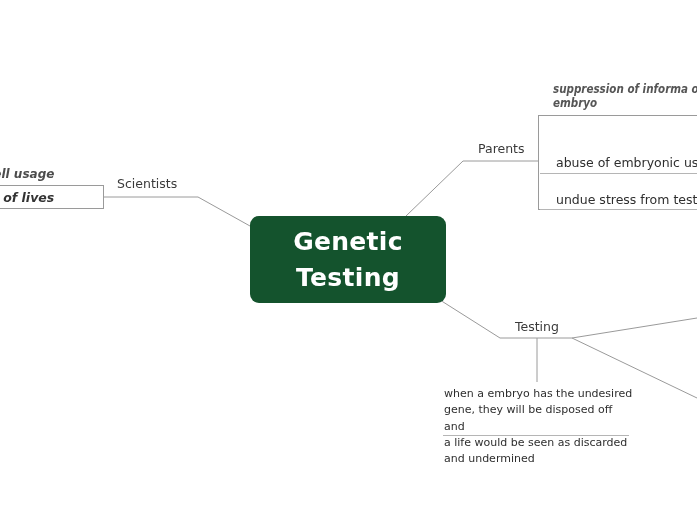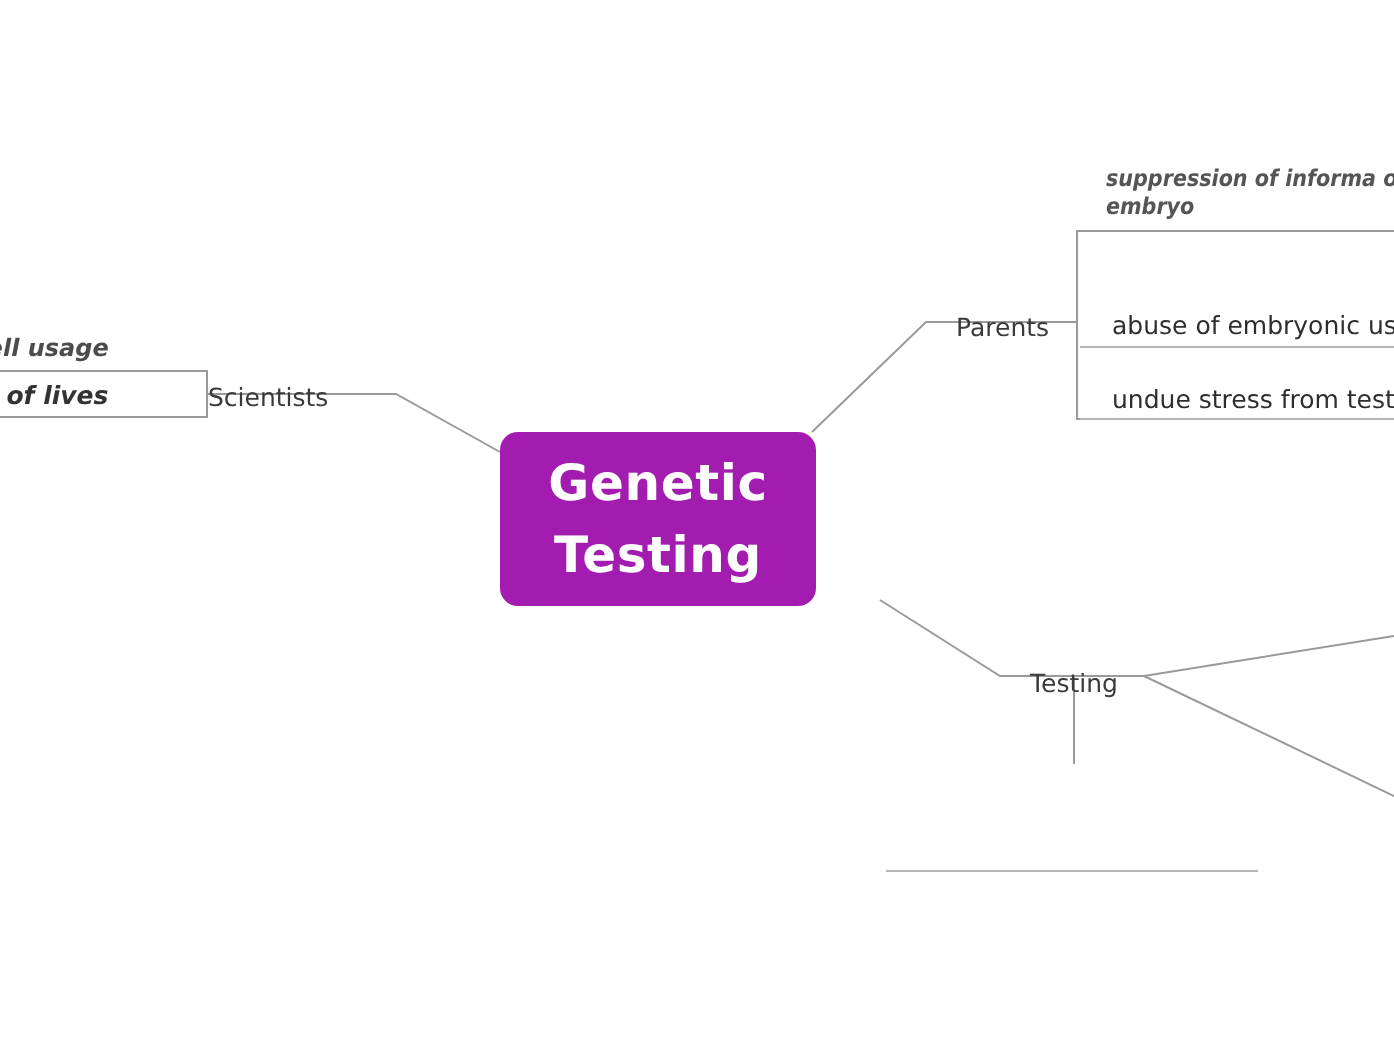--- a/index.html
+++ b/index.html
@@ -26,23 +26,23 @@
     width: 697px;
     height: 520px;
     pointer-events: none;
   }
 
   
   .center-node {
     position: absolute;
     left: 250px;
     top: 216px;
-    width: 158px;
+    width: 196px;
     height: 87px;
-    background: #a21caf;
+    background: #14532d;
     border-radius: 9px;
     display: flex;
     align-items: center;
     justify-content: center;
   }
   .center-node .label {
     color: #ffffff;
     font-weight: bold;
     font-size: 25px;
     line-height: 1.42;
@@ -50,23 +50,22 @@
     letter-spacing: 0.3px;
     white-space: pre-line;
   }
 
   
   .branch-label {
     position: absolute;
     font-size: 12.5px;
     color: #3a3a3a;
     white-space: nowrap;
-    margin-top: 15px;
-  }
-  #label-scientists { left: 104px; top: 176px; }
+  }
+  #label-scientists { left: 117px; top: 176px; }
   #label-parents    { left: 478px; top: 141px; }
   #label-embryo     { left: 515px; top: 319px; }
 
   
   .left-box {
     position: absolute;
     left: -82px;
     top: 185px;
     width: 186px;
     height: 24px;
@@ -189,15 +188,19 @@
   <div class="right-topic">suppression of informa
 of embryo</div>
   <div class="right-box"></div>
   <div class="item-rule" id="rule-0"></div>
   <div class="item-rule" id="rule-1"></div>
   <div class="right-item" id="right-item-0">abuse of embryonic use</div>
   <div class="right-item" id="right-item-1">undue stress from test results</div>
   <div class="branch-label" id="label-parents">Parents</div>
 
   <div class="branch-label" id="label-embryo">Testing</div>
+  <div class="embryo-note">when a embryo has the undesired
+gene, they will be disposed off and
+a life would be seen as discarded
+and undermined</div>
   <div class="item-rule" id="embryo-note-rule"></div>
 
 </div>
 
 </body></html>

